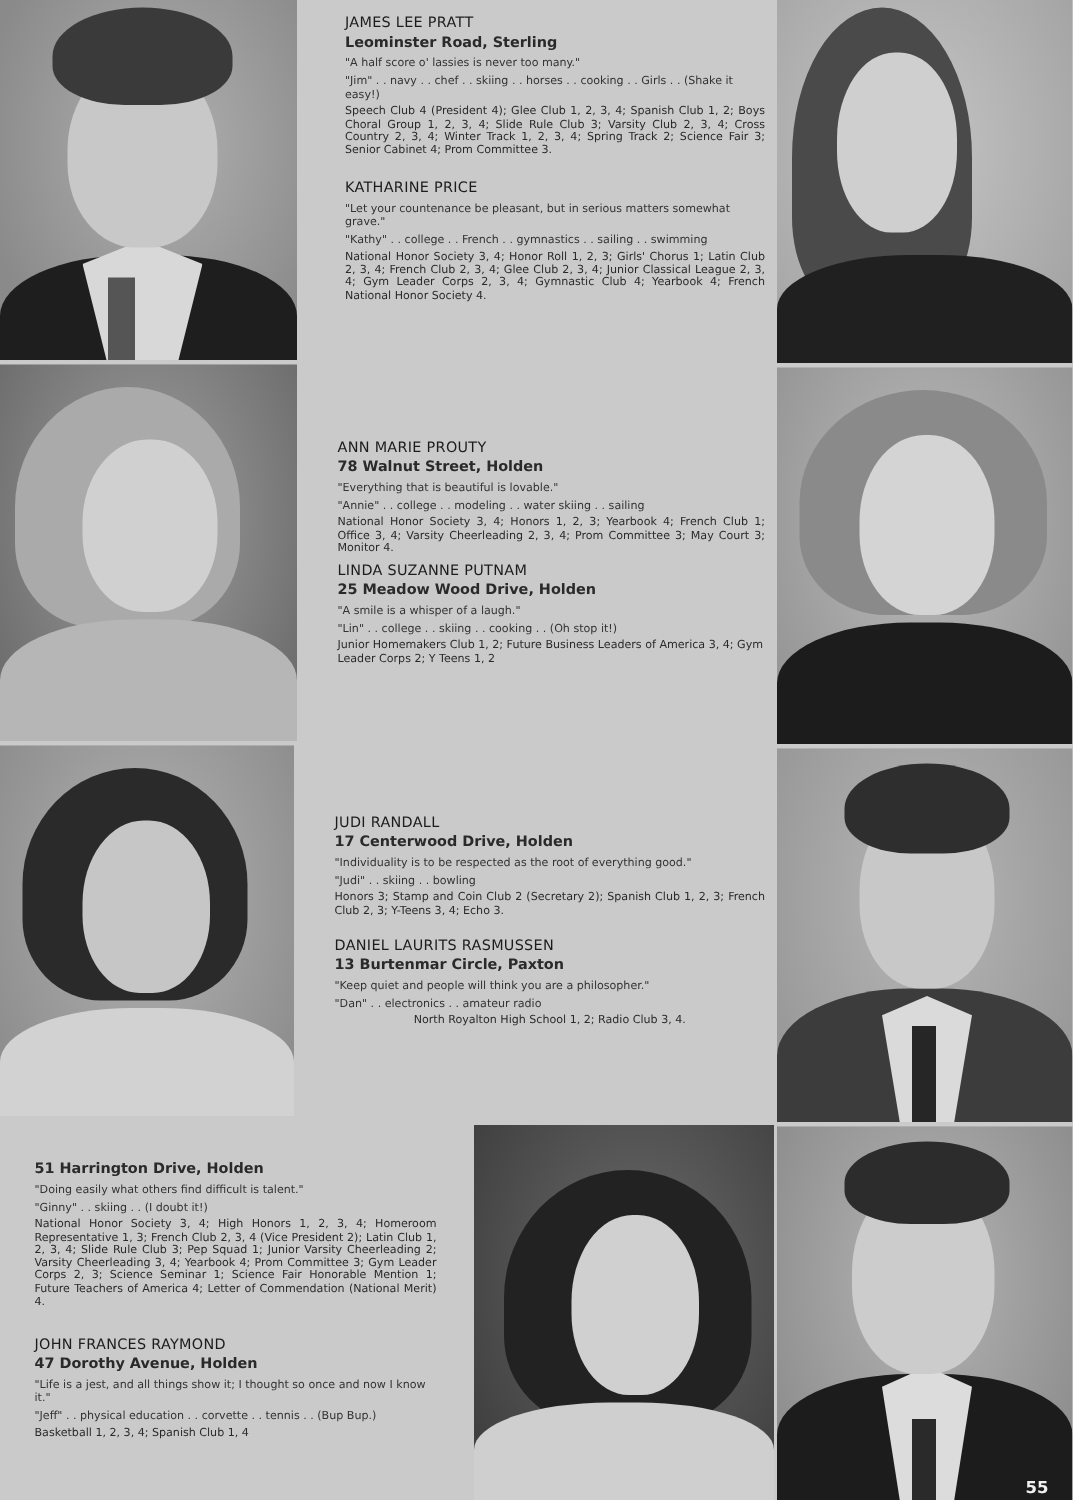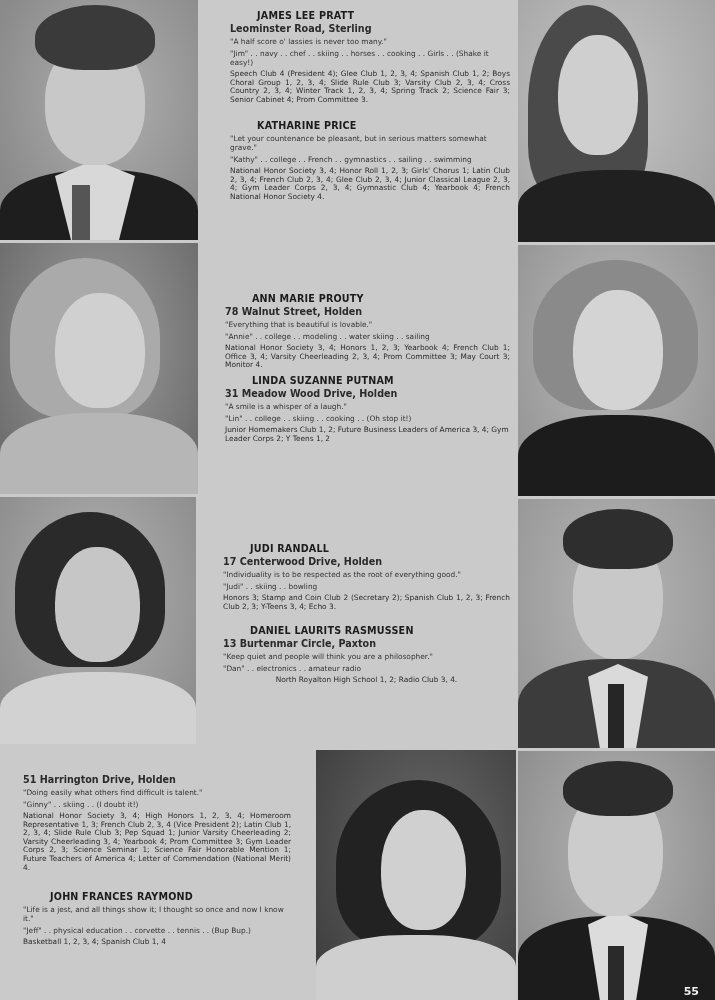--- a/index.html
+++ b/index.html
@@ -7,21 +7,21 @@
          font-family:"DejaVu Sans", "Liberation Sans", sans-serif; color:#222; }
   .page { position:absolute; left:0; top:0; width:715px; height:1000px; background:#cacaca; }
   .photo { position:absolute; overflow:hidden; background:#8e8e8e; }
   .photo .bg { position:absolute; inset:0; }
   .photo .head { position:absolute; border-radius:48% 48% 45% 45%; }
   .photo .hair { position:absolute; border-radius:50% 50% 40% 40%; }
   .photo .body { position:absolute; border-radius:45% 45% 0 0; }
   .photo .collar { position:absolute; }
   .photo .tie { position:absolute; }
   .bio { position:absolute; font-size:7.4px; line-height:9.2px; color:#2a2a2a; }
-  .bio .name { font-size:9.6px; line-height:12px; font-weight:bold; letter-spacing:0.2px; color:#1c1c1c;margin-left:27px; }
+  .bio .name { font-size:9.6px; line-height:12px; font-weight:normal; letter-spacing:0.2px; color:#1c1c1c; }
   .bio .addr { font-size:9.6px; line-height:13px; font-weight:bold; color:#2a2a2a; }
   .bio .quote { font-size:7.4px; line-height:9px; margin-top:2px; color:#333; }
   .bio .nick { font-size:7.4px; line-height:9px; margin-top:3px; color:#333; }
   .bio .acts { font-size:7.4px; line-height:8.6px; margin-top:3px; text-align:justify; color:#2a2a2a; }
   .bio.right .name, .bio.right .addr { }
   .pagenum { position:absolute; right:16px; bottom:2px; color:#f0f0f0; font-weight:bold; font-size:11px; }
 </style>
 </head>
 <body>
 
@@ -107,21 +107,21 @@
   <div class="bio" style="left:225px;top:293px;width:285px;">
     <div class="name">ANN MARIE PROUTY</div>
     <div class="addr">78 Walnut Street, Holden</div>
     <div class="quote">"Everything that is beautiful is lovable."</div>
     <div class="nick">"Annie" . . college . . modeling . . water skiing . . sailing</div>
     <div class="acts">National Honor Society 3, 4; Honors 1, 2, 3; Yearbook 4; French Club 1; Office 3, 4; Varsity Cheerleading 2, 3, 4; Prom Committee 3; May Court 3; Monitor 4.</div>
   </div>
 
   <div class="bio right" style="left:225px;top:375px;width:285px;">
     <div class="name">LINDA SUZANNE PUTNAM</div>
-    <div class="addr">31 Meadow Wood Drive, Holden</div>
+    <div class="addr">25 Meadow Wood Drive, Holden</div>
     <div class="quote">"A smile is a whisper of a laugh."</div>
     <div class="nick">"Lin" . . college . . skiing . . cooking . . (Oh stop it!)</div>
     <div class="acts" style="text-align:left;">Junior Homemakers Club 1, 2; Future Business Leaders of America 3, 4; Gym Leader Corps 2; Y Teens 1, 2</div>
   </div>
 
   <div class="bio" style="left:223px;top:543px;width:287px;">
     <div class="name">JUDI RANDALL</div>
     <div class="addr">17 Centerwood Drive, Holden</div>
     <div class="quote">"Individuality is to be respected as the root of everything good."</div>
     <div class="nick">"Judi" . . skiing . . bowling</div>
@@ -138,19 +138,20 @@
 
   <div class="bio" style="left:23px;top:773px;width:268px;">
     <div class="addr">51 Harrington Drive, Holden</div>
     <div class="quote">"Doing easily what others find difficult is talent."</div>
     <div class="nick">"Ginny" . . skiing . . (I doubt it!)</div>
     <div class="acts">National Honor Society 3, 4; High Honors 1, 2, 3, 4; Homeroom Representative 1, 3; French Club 2, 3, 4 (Vice President 2); Latin Club 1, 2, 3, 4; Slide Rule Club 3; Pep Squad 1; Junior Varsity Cheerleading 2; Varsity Cheerleading 3, 4; Yearbook 4; Prom Committee 3; Gym Leader Corps 2, 3; Science Seminar 1; Science Fair Honorable Mention 1; Future Teachers of America 4; Letter of Commendation (National Merit) 4.</div>
   </div>
 
   <div class="bio right" style="left:23px;top:891px;width:268px;">
     <div class="name">JOHN FRANCES RAYMOND</div>
+    <div class="addr">47 Dorothy Avenue, Holden</div>
     <div class="quote">"Life is a jest, and all things show it; I thought so once and now I know it."</div>
     <div class="nick">"Jeff" . . physical education . . corvette . . tennis . . (Bup Bup.)</div>
     <div class="acts" style="text-align:left;">Basketball 1, 2, 3, 4; Spanish Club 1, 4</div>
   </div>
 
   <div class="pagenum">55</div>
 </div>
 
 </body></html>

